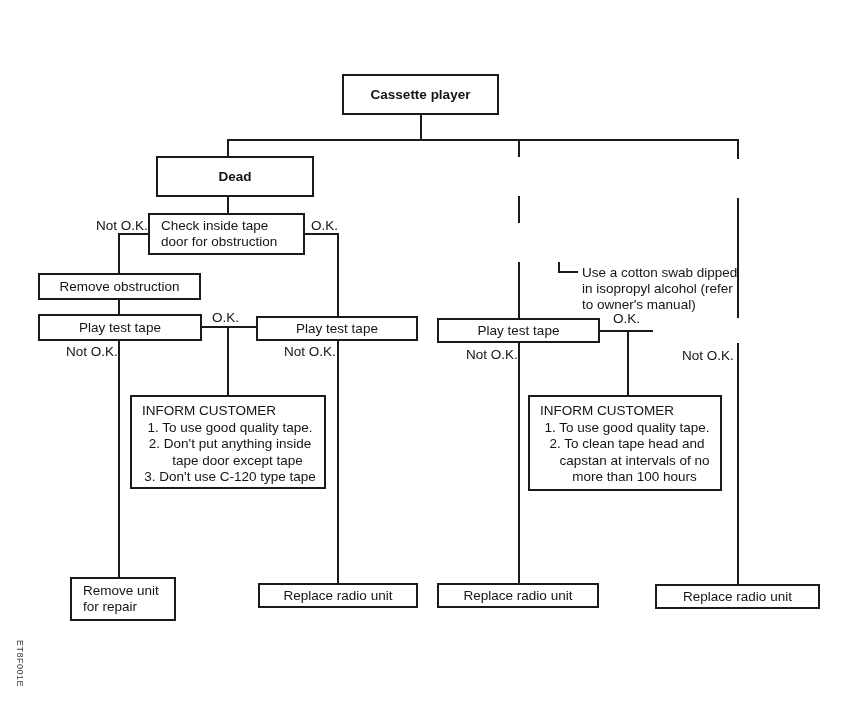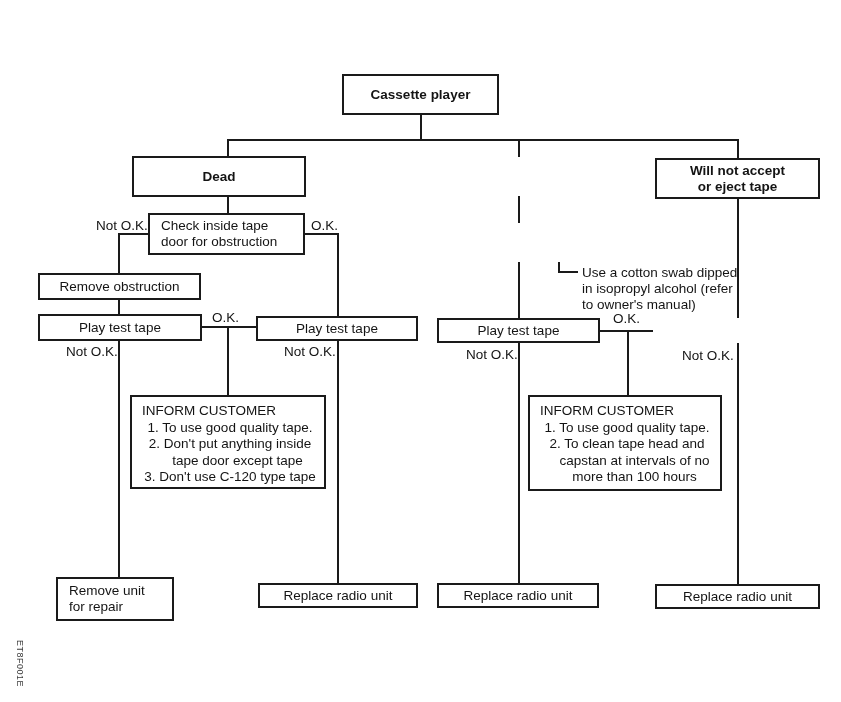--- a/index.html
+++ b/index.html
@@ -60,60 +60,58 @@
   <div class="vline" style="left:558px;top:262px;height:10px"></div>
   <div class="hline" style="left:558px;top:271px;width:20px"></div>
   <div class="hline" style="left:599px;top:330px;width:54px"></div>
   <div class="vline" style="left:627px;top:330px;height:65px"></div>
   <div class="vline" style="left:518px;top:342px;height:241px"></div>
   <div class="vline" style="left:737px;top:198px;height:120px"></div>
   <div class="vline" style="left:737px;top:343px;height:241px"></div>
 
   <div class="box bold" style="left:342px;top:74px;width:157px;height:41px">Cassette player</div>
 
-  <div class="box bold" style="left:132px;top:156px;width:174px;height:41px">Dead</div>
+  <div class="box bold" style="left:156px;top:156px;width:158px;height:41px">Dead</div>
 
   <div class="box leftalign" style="left:148px;top:213px;width:157px;height:42px">Check inside tape
 door for obstruction</div>
 
   <div class="box" style="left:38px;top:273px;width:163px;height:27px">Remove obstruction</div>
 
   <div class="box" style="left:38px;top:314px;width:164px;height:27px">Play test tape</div>
 
   <div class="box" style="left:256px;top:316px;width:162px;height:25px">Play test tape</div>
 
 
 
   <div class="note" style="left:582px;top:265px;width:180px">Use a cotton swab dipped
 in isopropyl alcohol (refer
 to owner's manual)</div>
 
   <div class="box" style="left:437px;top:318px;width:163px;height:25px">Play test tape</div>
 
-  <div class="box bold" style="left:655px;top:158px;width:165px;height:41px">Will not accept
-or eject tape</div>
 
 
   <div class="inform" style="left:130px;top:395px;width:196px;height:94px">
     <div class="ititle">INFORM CUSTOMER</div>
     <div class="ibody">1. To use good quality tape.
 2. Don't put anything inside
     tape door except tape
 3. Don't use C-120 type tape</div>
   </div>
 
   <div class="inform" style="left:528px;top:395px;width:194px;height:96px">
     <div class="ititle">INFORM CUSTOMER</div>
     <div class="ibody">1. To use good quality tape.
 2. To clean tape head and
     capstan at intervals of no
     more than 100 hours</div>
   </div>
 
-  <div class="box leftalign" style="left:56px;top:577px;width:118px;height:44px">Remove unit
+  <div class="box leftalign" style="left:70px;top:577px;width:106px;height:44px">Remove unit
 for repair</div>
 
   <div class="box" style="left:258px;top:583px;width:160px;height:25px">Replace radio unit</div>
 
   <div class="box" style="left:437px;top:583px;width:162px;height:25px">Replace radio unit</div>
 
   <div class="box" style="left:655px;top:584px;width:165px;height:25px">Replace radio unit</div>
 
   <div class="lbl" style="left:96px;top:218px">Not O.K.</div>
   <div class="lbl" style="left:311px;top:218px">O.K.</div>

